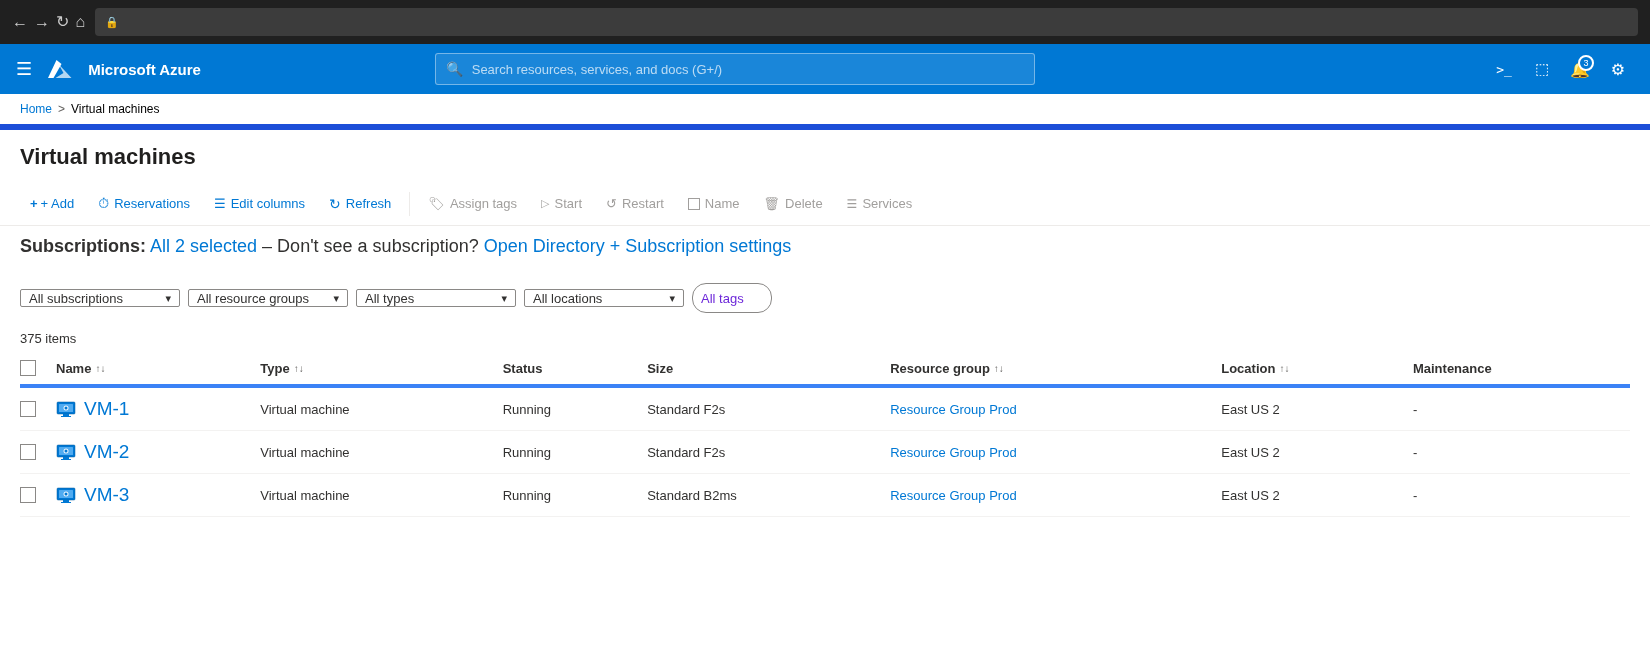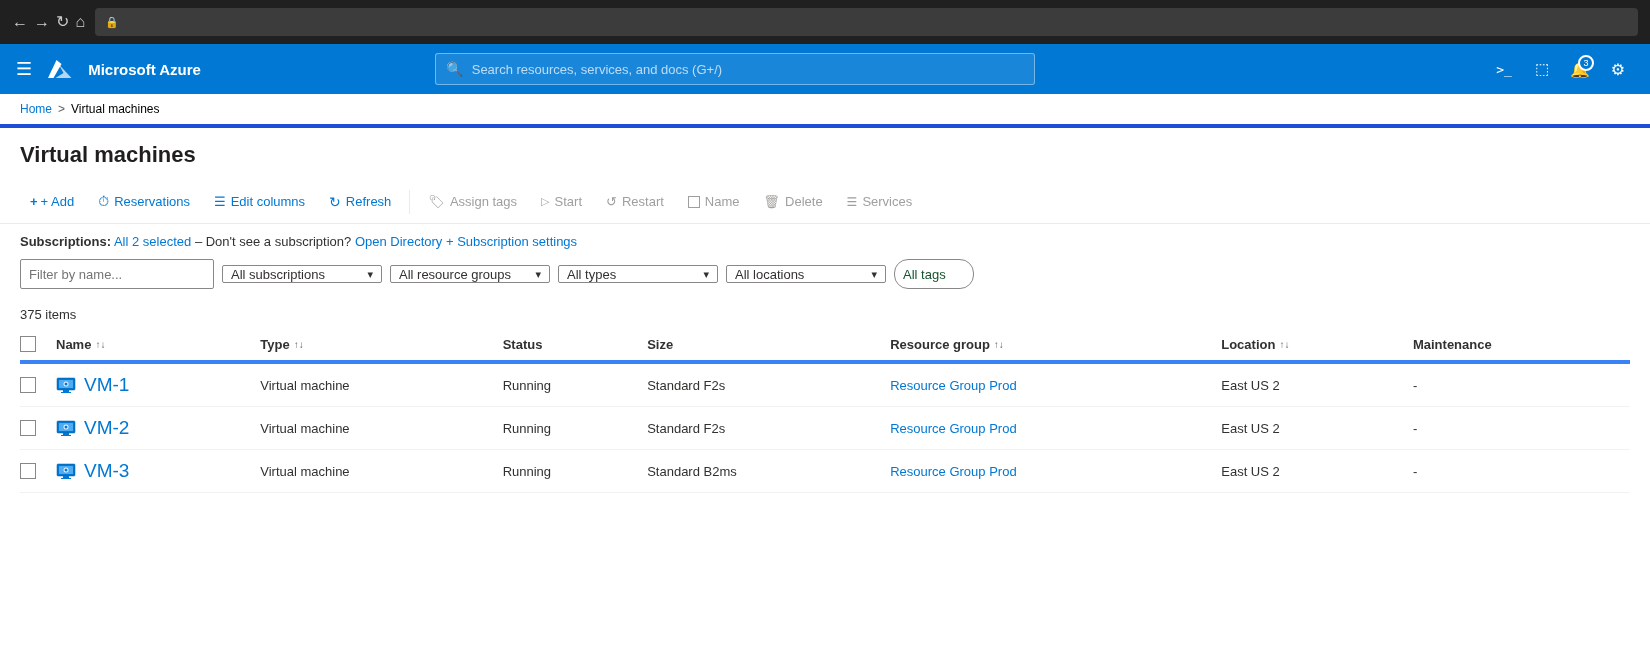--- a/index.html
+++ b/index.html
@@ -137,21 +137,21 @@
       min-height: calc(100vh - 94px);
     }
 
     
     .breadcrumb {
       padding: 8px 20px;
       font-size: 12px;
       display: flex;
       align-items: center;
       gap: 6px;
-      border-bottom: 4px solid #1d4ed8;
+      border-bottom: 6px solid #1d4ed8;
       background: white;
     }
     .breadcrumb a { color: #0078d4; text-decoration: none; }
     .breadcrumb-sep { color: #605e5c; }
 
     
     .page-header {
       padding: 14px 20px 12px;
       background: white;
     }
@@ -191,22 +191,22 @@
       margin: 0 4px;
     }
     .toolbar-btn.disabled { color: #a19f9d; cursor: default; }
 
     
     .filter-section {
       padding: 10px 20px;
       background: white;
     }
     .subscription-line {
-      font-size: 13px;
-      margin-bottom: 10px;
+      font-size: 18px;
+      margin-bottom: 26px;
       color: #323130;
     }
     .subscription-line strong { font-weight: 600; }
     .subscription-line a { color: #0078d4; text-decoration: none; }
     .filters-row {
       display: flex;
       align-items: center;
       gap: 8px;
       flex-wrap: wrap;
     }
@@ -238,21 +238,21 @@
     .filter-dropdown-text { flex: 1; }
     .filter-dropdown-arrow { font-size: 11px; color: #323130; }
     .filter-tags {
       height: 30px;
       border: 1px solid #8a8886;
       border-radius: 14px;
       padding: 0 8px;
       display: flex;
       align-items: center;
       font-size: 13px;
-      color: #14532d;
+      color: #6d28d9;
       min-width: 80px;
     }
 
     
     .table-section {
       padding: 0 20px;
       background: white;
     }
     .items-count {
       font-size: 13px;
@@ -437,21 +437,20 @@
     <div class="subscription-line">
       <strong>Subscriptions:</strong>
       <span> </span>
       <a href="#">All 2 selected</a>
       <span> </span>
       <span>– Don't see a subscription?</span>
       <span> </span>
       <a href="#">Open Directory + Subscription settings</a>
     </div>
     <div class="filters-row">
-      <input type="text" class="filter-input" placeholder="Filter by name..." style="">
       <div class="filter-dropdown">
         <span class="filter-dropdown-text">All subscriptions</span>
         <span class="filter-dropdown-arrow">▾</span>
       </div>
       <div class="filter-dropdown">
         <span class="filter-dropdown-text">All resource groups</span>
         <span class="filter-dropdown-arrow">▾</span>
       </div>
       <div class="filter-dropdown">
         <span class="filter-dropdown-text">All types</span>

